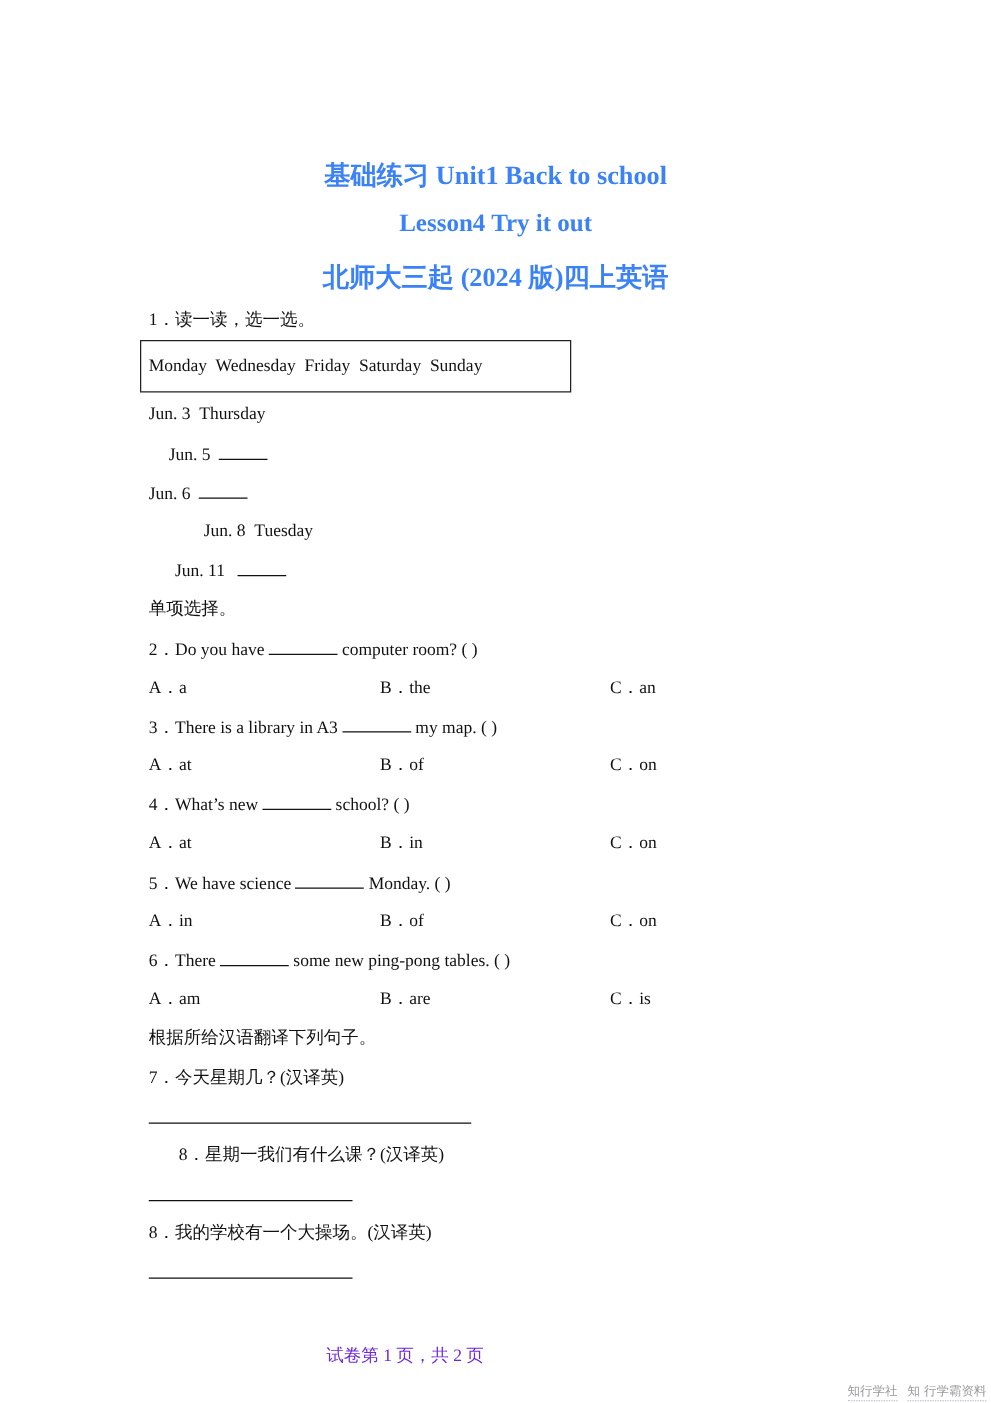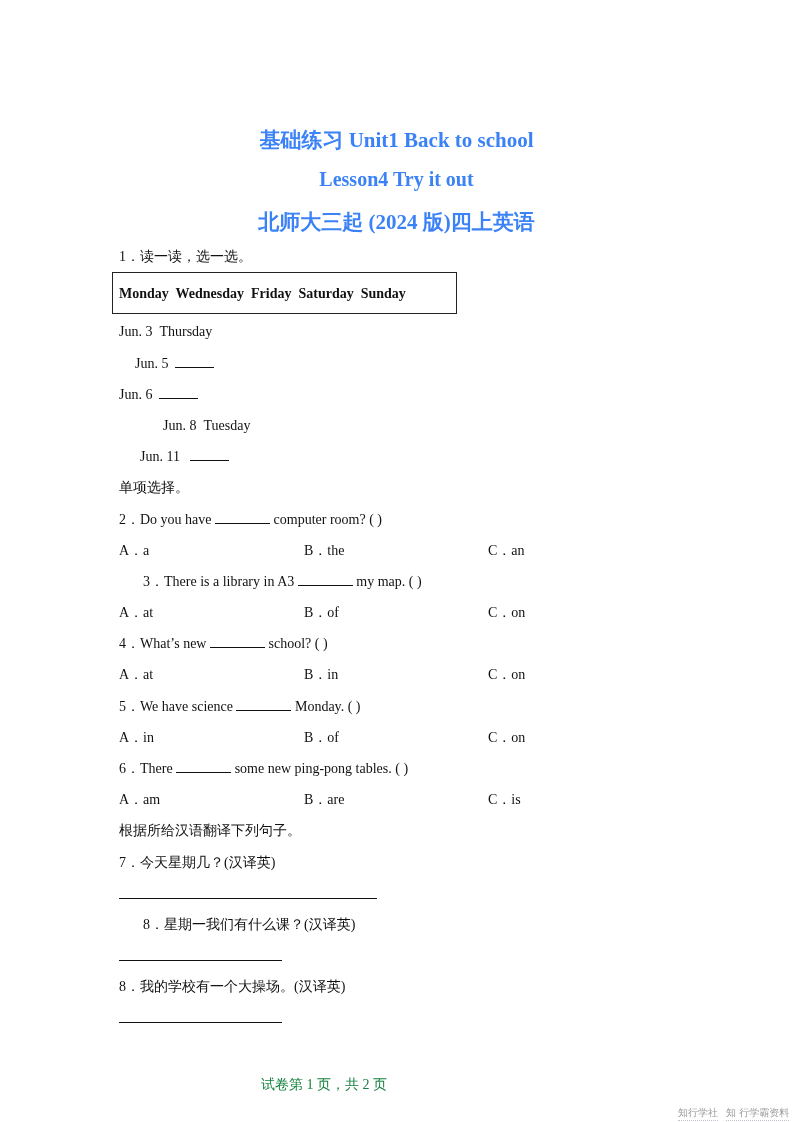--- a/index.html
+++ b/index.html
@@ -4,24 +4,24 @@
 <style>
   html, body { margin: 0; padding: 0; background: #ffffff; }
   body { width: 793px; height: 1122px; position: relative; overflow: hidden;
          font-family: "Liberation Serif", "DejaVu Serif", serif; color: #111; }
   .title { position: absolute; left: 0; width: 793px; text-align: center;
            font-weight: bold; font-size: 21px; color: #3b82f6; }
   .line { position: absolute; left: 119px; font-size: 14px; white-space: nowrap; line-height: 18px; }
   .blank { display: inline-block; border-bottom: 1px solid #111; height: 12px; vertical-align: baseline; }
   .opt { position: absolute; font-size: 14px; white-space: nowrap; line-height: 18px; }
   .wordbox { position: absolute; left: 112px; top: 272px; width: 345px; height: 42px;
-             border: 1px solid #222; box-sizing: border-box; font-weight: bold; }
+             border: 1px solid #222; box-sizing: border-box; }
   .wordbox span { position: absolute; left: 6px; top: 13px; font-size: 14px; white-space: pre; }
   .answer-line { position: absolute; left: 119px; border-bottom: 1px solid #111; height: 0; }
-  .footer { position: absolute; top: 1076px; left: 0; width: 648px; text-align: center; font-size: 14px; color: #15803d; }
+  .footer { position: absolute; top: 1076px; left: 0; width: 648px; text-align: center; font-size: 14px; color: #6d28d9; }
   .watermark { position: absolute; top: 1106px; font-size: 10px; color: #9a9a9a; white-space: nowrap;
                font-family: "DejaVu Sans", sans-serif; border-bottom: 1px dotted #c0c0d0; }
 </style>
 </head>
 <body>
 
 <div>
 
   <div class="title" style="top:126px;">基础练习  Unit1 Back to school</div>
   <div class="title" style="top:168px; font-size:20px;">Lesson4 Try it out</div>
@@ -50,21 +50,21 @@
 
   <div class="line" style="top:479px;">单项选择。</div>
 
   <div class="line" style="top:511px;">
     <span>2．</span><span>Do you have</span> <span class="blank" style="width:55px;"></span> <span>computer room? (      )</span>
   </div>
   <div class="opt" style="top:542px; left:119px;">A．a</div>
   <div class="opt" style="top:542px; left:304px;">B．the</div>
   <div class="opt" style="top:542px; left:488px;">C．an</div>
 
-  <div class="line" style="top:573px;margin-left:24px;">
+  <div class="line" style="top:573px;">
     <span>3．</span><span>There is a library in A3</span> <span class="blank" style="width:55px;"></span> <span>my map. (      )</span>
   </div>
   <div class="opt" style="top:604px; left:119px;">A．at</div>
   <div class="opt" style="top:604px; left:304px;">B．of</div>
   <div class="opt" style="top:604px; left:488px;">C．on</div>
 
   <div class="line" style="top:635px;">
     <span>4．</span><span>What’s new</span> <span class="blank" style="width:55px;"></span> <span>school? (      )</span>
   </div>
   <div class="opt" style="top:666px; left:119px;">A．at</div>

